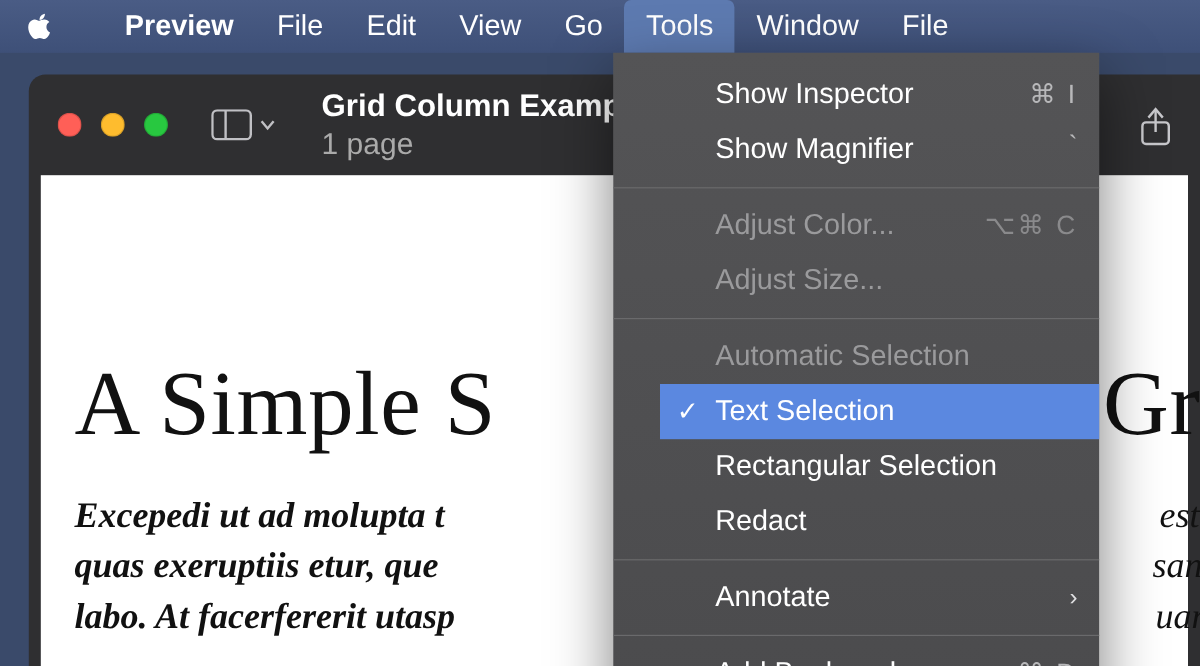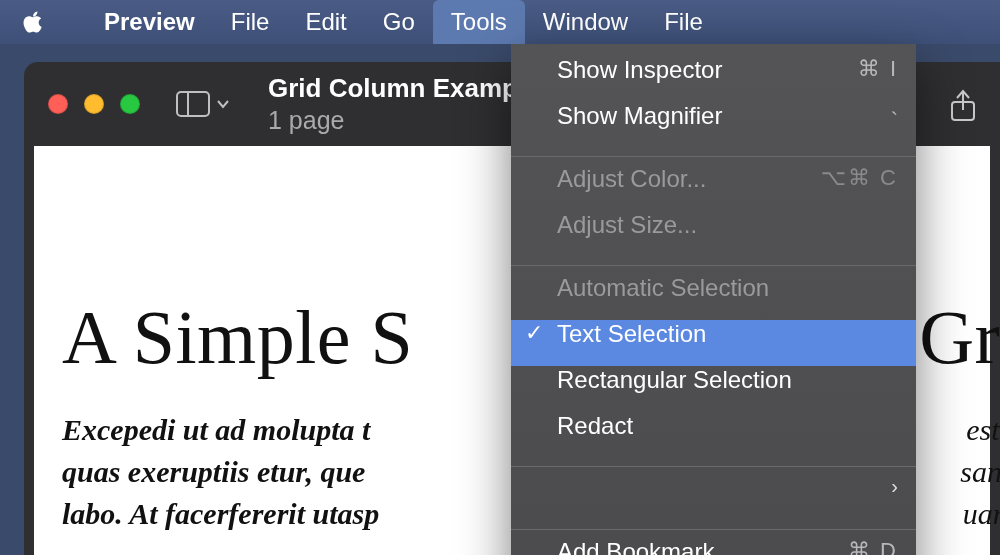--- a/index.html
+++ b/index.html
@@ -127,26 +127,27 @@
     top: 44px;
     width: 405px;
     background: linear-gradient(180deg, #545456 0%, #4b4b4d 100%);
     border-radius: 0 0 10px 10px;
     box-shadow: 0 20px 50px rgba(0,0,0,0.5);
     padding: 12px 0 14px 0;
     color: #fff;
   }
   .dd-item {
     display: flex;
-    align-items: flex-start;
+    align-items: center;
     height: 46px;
     padding: 0 18px 0 46px;
     font-size: 24px;
     position: relative;
     cursor: default;
+    margin-left: 39px;
   }
   .dd-item.disabled { color: #9a9a9c; }
   .dd-item .shortcut {
     margin-left: auto;
     font-size: 22px;
     color: #b8b8ba;
     letter-spacing: 2px;
   }
   .dd-item.disabled .shortcut { color: #8a8a8c; }
   .dd-item.selected {
@@ -182,20 +183,21 @@
 <div class="menubar">
   <div class="apple-logo">
     <svg viewBox="0 0 170 170" width="22" height="22">
         <path d="M150.4 130.3c-2.5 5.8-5.5 11.1-9 16-4.8 6.7-8.7 11.3-11.7 13.9-4.7 4.2-9.7 6.4-15 6.5-3.8 0-8.5-1.1-13.8-3.3-5.4-2.2-10.3-3.3-14.8-3.3-4.7 0-9.8 1.1-15.2 3.3-5.4 2.2-9.8 3.4-13.1 3.5-5.1.2-10.2-2-15.3-6.6-3.3-2.8-7.4-7.6-12.3-14.4-5.3-7.3-9.6-15.7-13-25.3-3.6-10.3-5.5-20.3-5.5-30 0-11.1 2.4-20.6 7.2-28.6 3.8-6.4 8.8-11.5 15.1-15.2 6.3-3.7 13.1-5.6 20.4-5.7 4.1 0 9.4 1.3 16 3.8 6.6 2.5 10.8 3.8 12.7 3.8 1.4 0 6.1-1.5 14-4.5 7.5-2.8 13.8-3.9 19-3.5 14 1.1 24.5 6.6 31.5 16.6-12.5 7.6-18.7 18.2-18.6 31.8.1 10.6 4 19.5 11.6 26.5 3.4 3.3 7.3 5.8 11.5 7.6-.9 2.7-1.9 5.3-2.9 7.8zM119.4 7.3c0 8.3-3 16-9 23.2-7.3 8.5-16.1 13.4-25.6 12.7-.1-1-.2-2-.2-3.1 0-7.9 3.5-16.4 9.6-23.4 3.1-3.5 7-6.5 11.7-8.8C110.6 5.6 115 4.3 119.2 4c.1 1.1.2 2.2.2 3.3z"></path>
       </svg>
   </div>
   <div class="menu-items">
     <div class="menu-item app-name">Preview</div>
     <div class="menu-item">File</div>
     <div class="menu-item">Edit</div>
+    <div class="menu-item">View</div>
     <div class="menu-item">Go</div>
     <div class="menu-item active">Tools</div>
     <div class="menu-item">Window</div>
     <div class="menu-item">File</div>
   </div>
 </div>
 
 <div class="window-area">
   <div class="window">
     <div class="titlebar">
@@ -279,20 +281,21 @@
     <span>Text Selection</span>
   </div>
   <div class="dd-item">
     <span>Rectangular Selection</span>
   </div>
   <div class="dd-item">
     <span>Redact</span>
   </div>
   <div class="dd-sep"></div>
   <div class="dd-item">
+    <span>Annotate</span>
     <span class="submenu-arrow">›</span>
   </div>
   <div class="dd-sep"></div>
   <div class="dd-item">
     <span>Add Bookmark</span>
     <span class="shortcut">⌘ D</span>
   </div>
 </div>
 
 </body></html>

